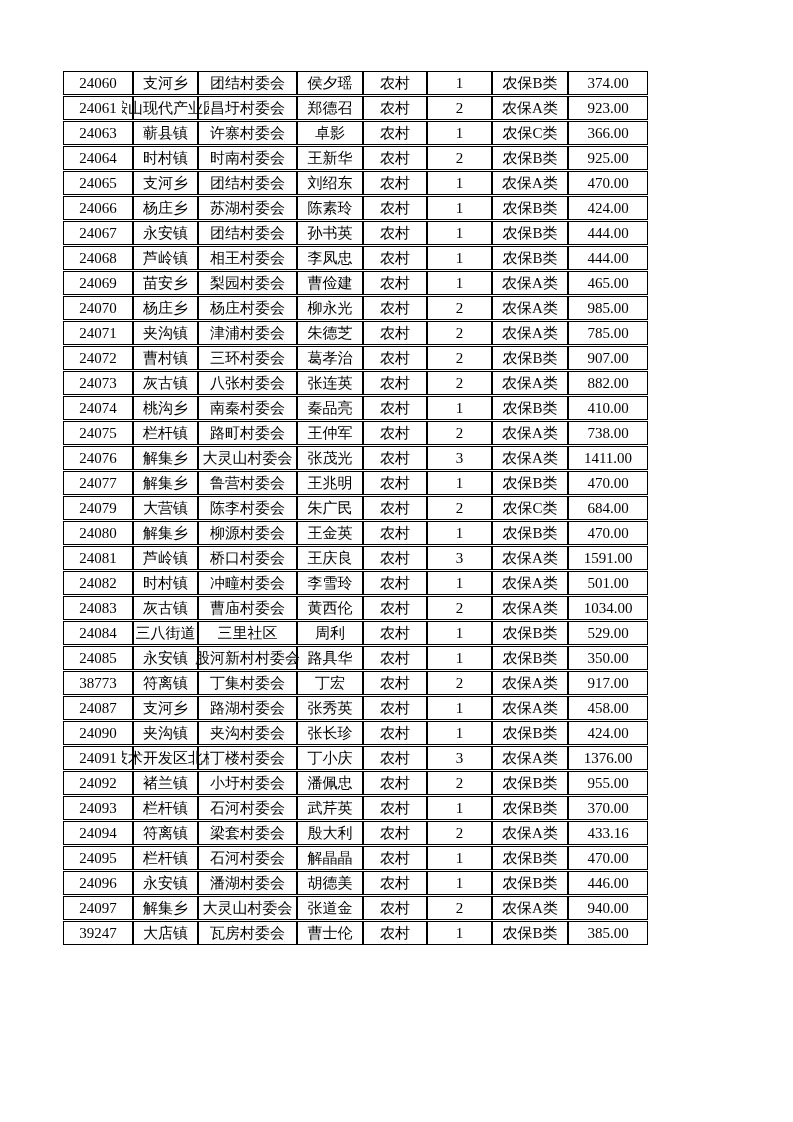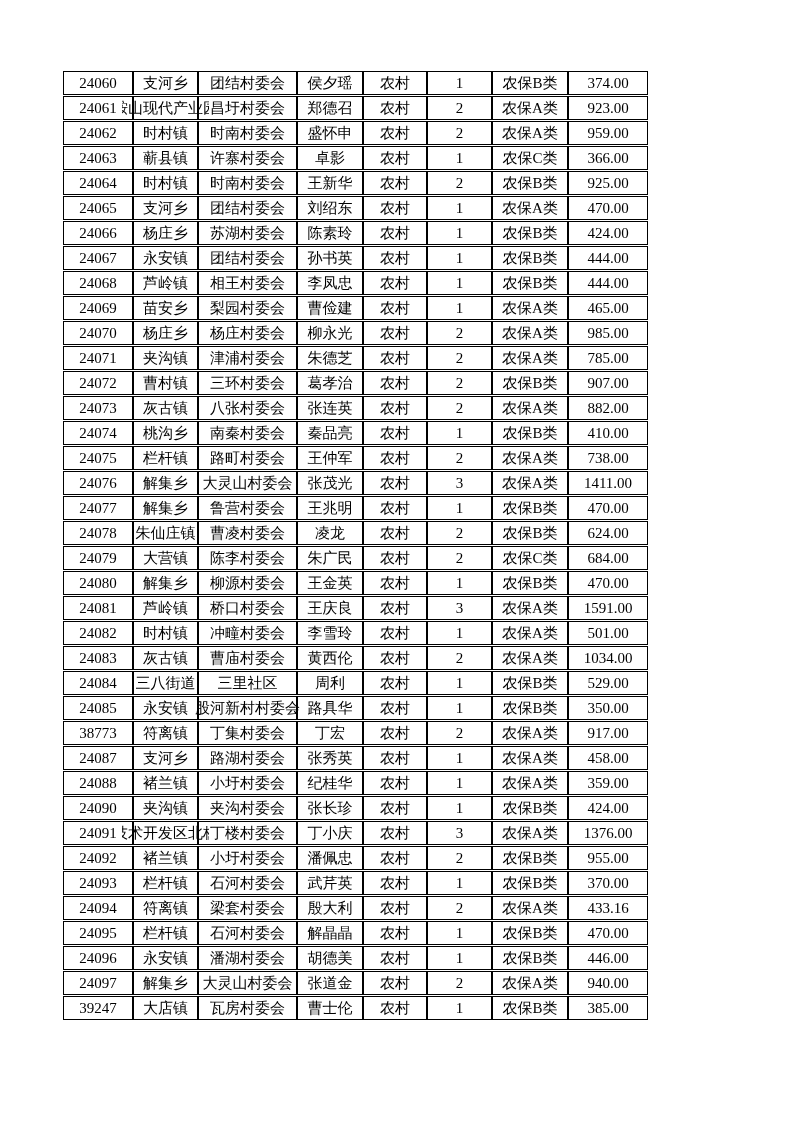--- a/index.html
+++ b/index.html
@@ -88,30 +88,20 @@
             </div>
           </td>
           <td>昌圩村委会</td>
           <td>郑德召</td>
           <td>农村</td>
           <td>2</td>
           <td>农保A类</td>
           <td>923.00</td>
         </tr>
         <tr>
-          <td>24062</td>
-          <td>时村镇</td>
-          <td>时南村委会</td>
-          <td>盛怀申</td>
-          <td>农村</td>
-          <td>2</td>
-          <td>农保A类</td>
-          <td>959.00</td>
-        </tr>
-        <tr>
           <td>24063</td>
           <td>蕲县镇</td>
           <td>许寨村委会</td>
           <td>卓影</td>
           <td>农村</td>
           <td>1</td>
           <td>农保C类</td>
           <td>366.00</td>
         </tr>
         <tr>
@@ -246,30 +236,20 @@
         </tr>
         <tr>
           <td>24077</td>
           <td>解集乡</td>
           <td>鲁营村委会</td>
           <td>王兆明</td>
           <td>农村</td>
           <td>1</td>
           <td>农保B类</td>
           <td>470.00</td>
-        </tr>
-        <tr>
-          <td>24078</td>
-          <td>朱仙庄镇</td>
-          <td>曹凌村委会</td>
-          <td>凌龙</td>
-          <td>农村</td>
-          <td>2</td>
-          <td>农保B类</td>
-          <td>624.00</td>
         </tr>
         <tr>
           <td>24079</td>
           <td>大营镇</td>
           <td>陈李村委会</td>
           <td>朱广民</td>
           <td>农村</td>
           <td>2</td>
           <td>农保C类</td>
           <td>684.00</td>
@@ -352,30 +332,20 @@
           <td>24087</td>
           <td>支河乡</td>
           <td>路湖村委会</td>
           <td>张秀英</td>
           <td>农村</td>
           <td>1</td>
           <td>农保A类</td>
           <td>458.00</td>
         </tr>
         <tr>
-          <td>24088</td>
-          <td>褚兰镇</td>
-          <td>小圩村委会</td>
-          <td>纪桂华</td>
-          <td>农村</td>
-          <td>1</td>
-          <td>农保A类</td>
-          <td>359.00</td>
-        </tr>
-        <tr>
           <td>24090</td>
           <td>夹沟镇</td>
           <td>夹沟村委会</td>
           <td>张长珍</td>
           <td>农村</td>
           <td>1</td>
           <td>农保B类</td>
           <td>424.00</td>
         </tr>
         <tr>

